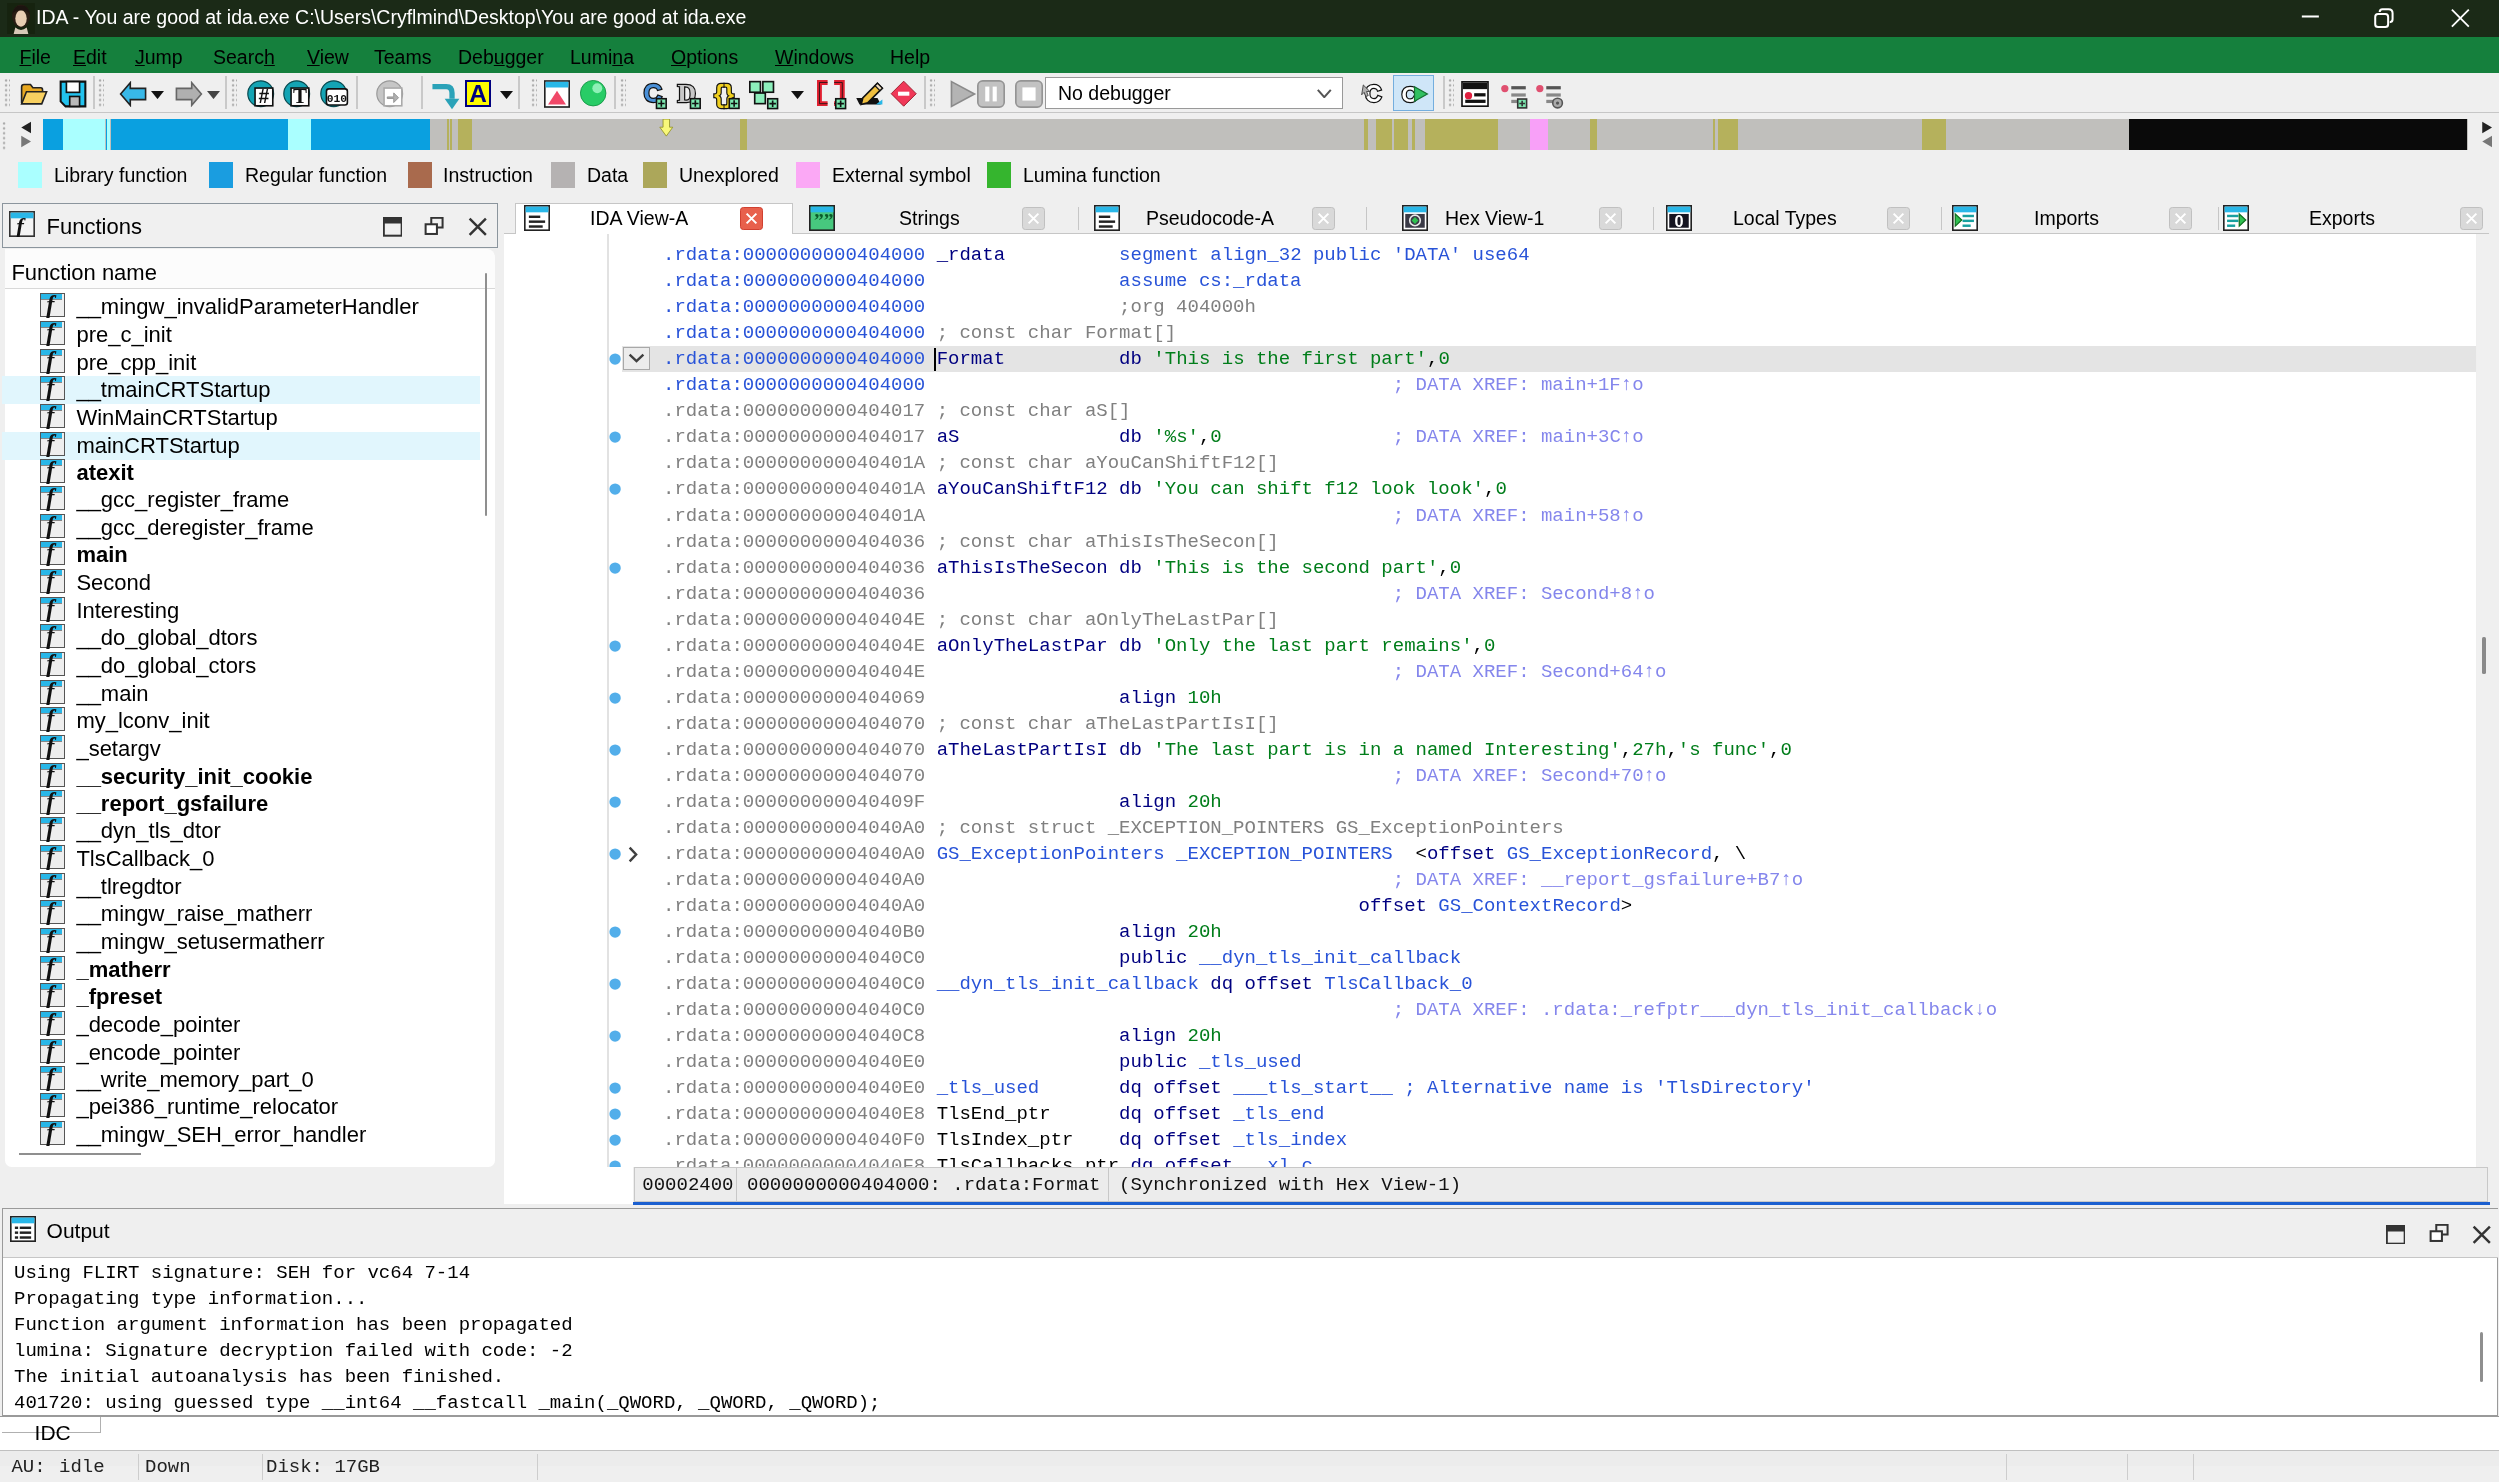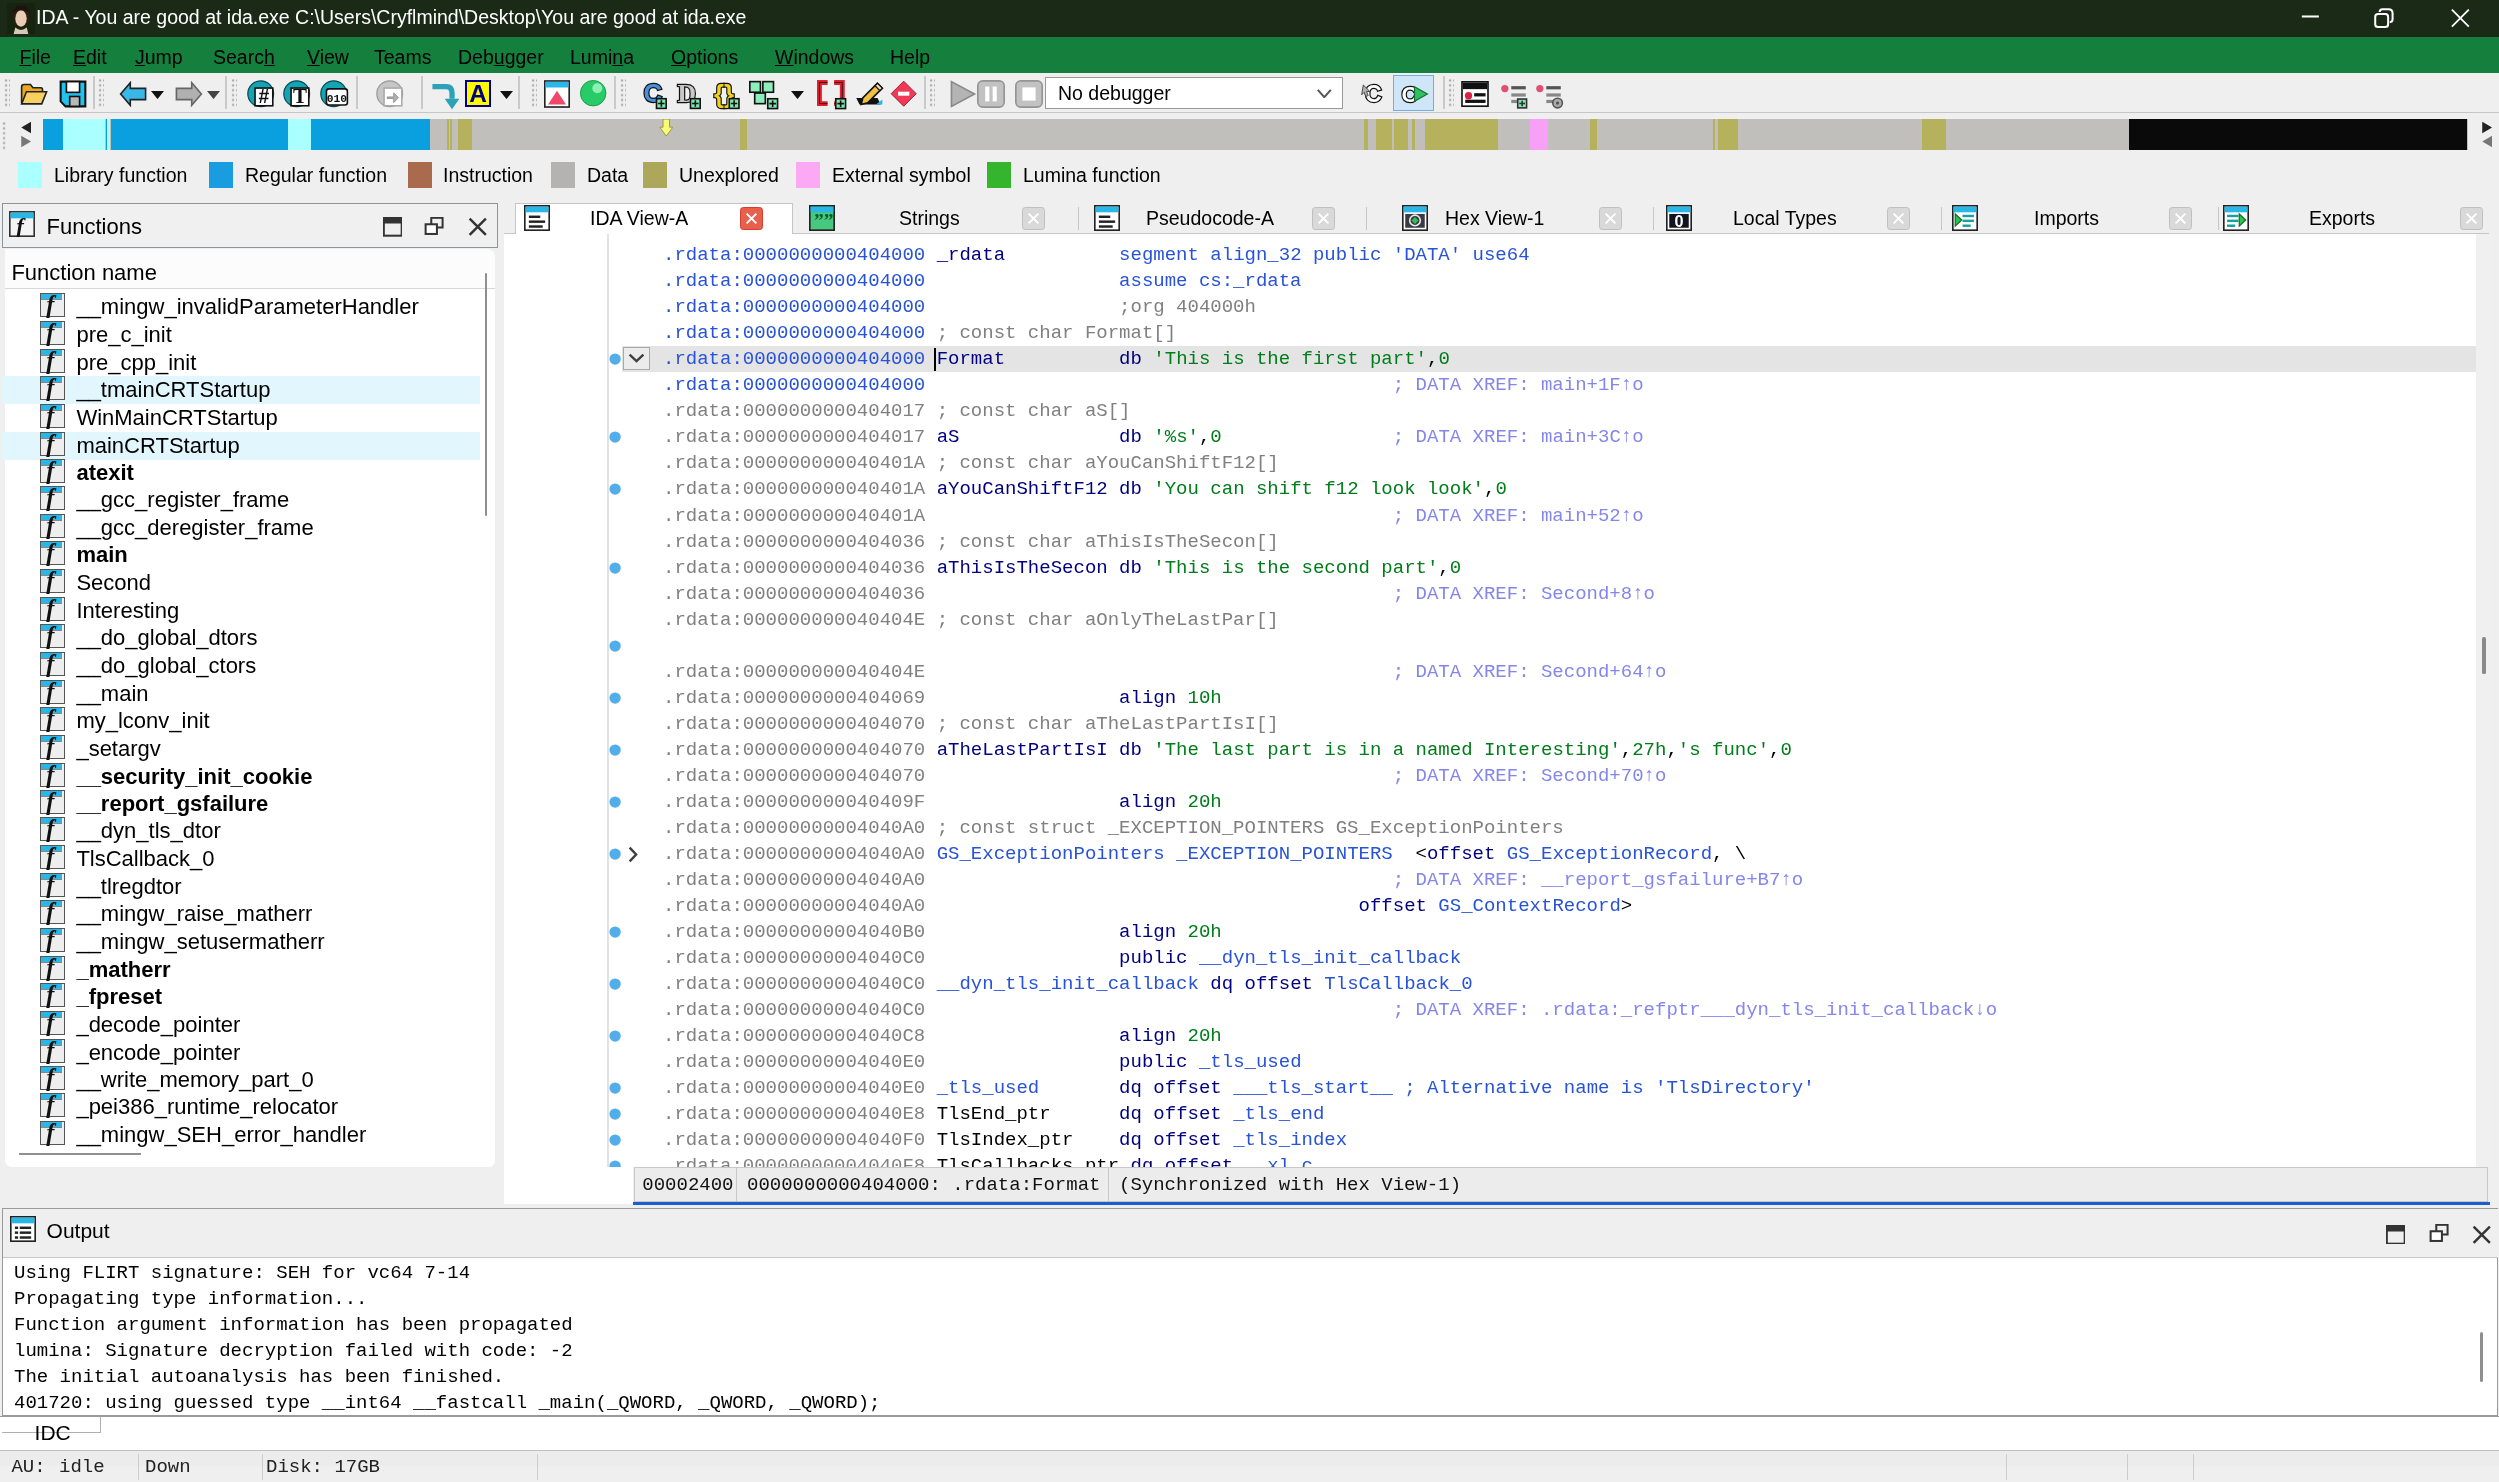--- a/index.html
+++ b/index.html
@@ -583,30 +583,30 @@
       </svg><div class="abs" style="left:430px;top:1.6px;width:2.4px;height:23px;background:#000"></div><span class="lt"><span class="b">.rdata:0000000000404000</span> <span class="n">Format</span>          <span class="n">db</span> <span class="g">'This is the first part'</span><span class="k">,</span><span class="g">0</span></span></div>
 <div class="dline" style="top:138px"><span class="lt"><span class="b">.rdata:0000000000404000</span>                                         <span class="v">; DATA XREF: main+1F↑o</span></span></div>
 <div class="dline" style="top:164px"><span class="lt"><span class="c">.rdata:0000000000404017</span> <span class="c">; const char aS[]</span></span></div>
 <div class="dline" style="top:190px"><svg class="abs" style="left:105px;top:7.3px" width="12.2" height="12.2" viewBox="0 0 15 15">
         <circle cx="7.5" cy="7.5" r="7" fill="#52aeea"></circle>
       </svg><span class="lt"><span class="c">.rdata:0000000000404017</span> <span class="n">aS</span>              <span class="n">db</span> <span class="g">'%s'</span><span class="k">,</span><span class="g">0</span>               <span class="v">; DATA XREF: main+3C↑o</span></span></div>
 <div class="dline" style="top:216px"><span class="lt"><span class="c">.rdata:000000000040401A</span> <span class="c">; const char aYouCanShiftF12[]</span></span></div>
 <div class="dline" style="top:242px"><svg class="abs" style="left:105px;top:7.3px" width="12.2" height="12.2" viewBox="0 0 15 15">
         <circle cx="7.5" cy="7.5" r="7" fill="#52aeea"></circle>
       </svg><span class="lt"><span class="c">.rdata:000000000040401A</span> <span class="n">aYouCanShiftF12</span> <span class="n">db</span> <span class="g">'You can shift f12 look look'</span><span class="k">,</span><span class="g">0</span></span></div>
-<div class="dline" style="top:269px"><span class="lt"><span class="c">.rdata:000000000040401A</span>                                         <span class="v">; DATA XREF: main+52↑o</span></span></div>
+<div class="dline" style="top:269px"><span class="lt"><span class="c">.rdata:000000000040401A</span>                                         <span class="v">; DATA XREF: main+58↑o</span></span></div>
 <div class="dline" style="top:295px"><span class="lt"><span class="c">.rdata:0000000000404036</span> <span class="c">; const char aThisIsTheSecon[]</span></span></div>
 <div class="dline" style="top:321px"><svg class="abs" style="left:105px;top:7.3px" width="12.2" height="12.2" viewBox="0 0 15 15">
         <circle cx="7.5" cy="7.5" r="7" fill="#52aeea"></circle>
       </svg><span class="lt"><span class="c">.rdata:0000000000404036</span> <span class="n">aThisIsTheSecon</span> <span class="n">db</span> <span class="g">'This is the second part'</span><span class="k">,</span><span class="g">0</span></span></div>
 <div class="dline" style="top:347px"><span class="lt"><span class="c">.rdata:0000000000404036</span>                                         <span class="v">; DATA XREF: Second+8↑o</span></span></div>
 <div class="dline" style="top:373px"><span class="lt"><span class="c">.rdata:000000000040404E</span> <span class="c">; const char aOnlyTheLastPar[]</span></span></div>
 <div class="dline" style="top:399px"><svg class="abs" style="left:105px;top:7.3px" width="12.2" height="12.2" viewBox="0 0 15 15">
         <circle cx="7.5" cy="7.5" r="7" fill="#52aeea"></circle>
-      </svg></div>
+      </svg><span class="lt"><span class="c">.rdata:000000000040404E</span> <span class="n">aOnlyTheLastPar</span> <span class="n">db</span> <span class="g">'Only the last part remains'</span><span class="k">,</span><span class="g">0</span></span></div>
 <div class="dline" style="top:425px"><span class="lt"><span class="c">.rdata:000000000040404E</span>                                         <span class="v">; DATA XREF: Second+64↑o</span></span></div>
 <div class="dline" style="top:451px"><svg class="abs" style="left:105px;top:7.3px" width="12.2" height="12.2" viewBox="0 0 15 15">
         <circle cx="7.5" cy="7.5" r="7" fill="#52aeea"></circle>
       </svg><span class="lt"><span class="c">.rdata:0000000000404069</span>                 <span class="n">align</span> <span class="g">10h</span></span></div>
 <div class="dline" style="top:477px"><span class="lt"><span class="c">.rdata:0000000000404070</span> <span class="c">; const char aTheLastPartIsI[]</span></span></div>
 <div class="dline" style="top:503px"><svg class="abs" style="left:105px;top:7.3px" width="12.2" height="12.2" viewBox="0 0 15 15">
         <circle cx="7.5" cy="7.5" r="7" fill="#52aeea"></circle>
       </svg><span class="lt"><span class="c">.rdata:0000000000404070</span> <span class="n">aTheLastPartIsI</span> <span class="n">db</span> <span class="g">'The last part is in a named Interesting'</span><span class="k">,</span><span class="g">27h</span><span class="k">,</span><span class="g">'s func'</span><span class="k">,</span><span class="g">0</span></span></div>
 <div class="dline" style="top:529px"><span class="lt"><span class="c">.rdata:0000000000404070</span>                                         <span class="v">; DATA XREF: Second+70↑o</span></span></div>
 <div class="dline" style="top:555px"><svg class="abs" style="left:105px;top:7.3px" width="12.2" height="12.2" viewBox="0 0 15 15">

